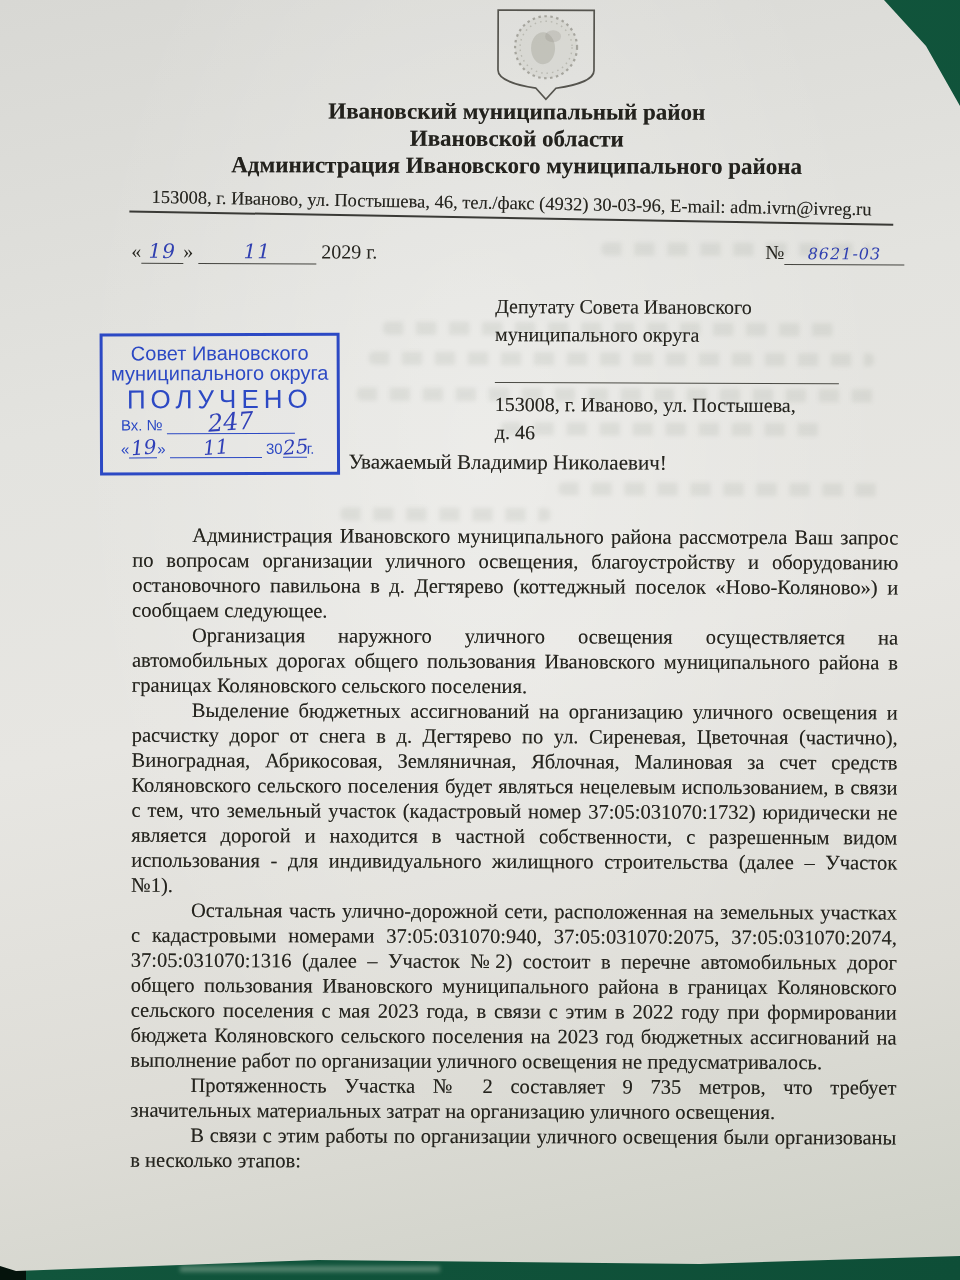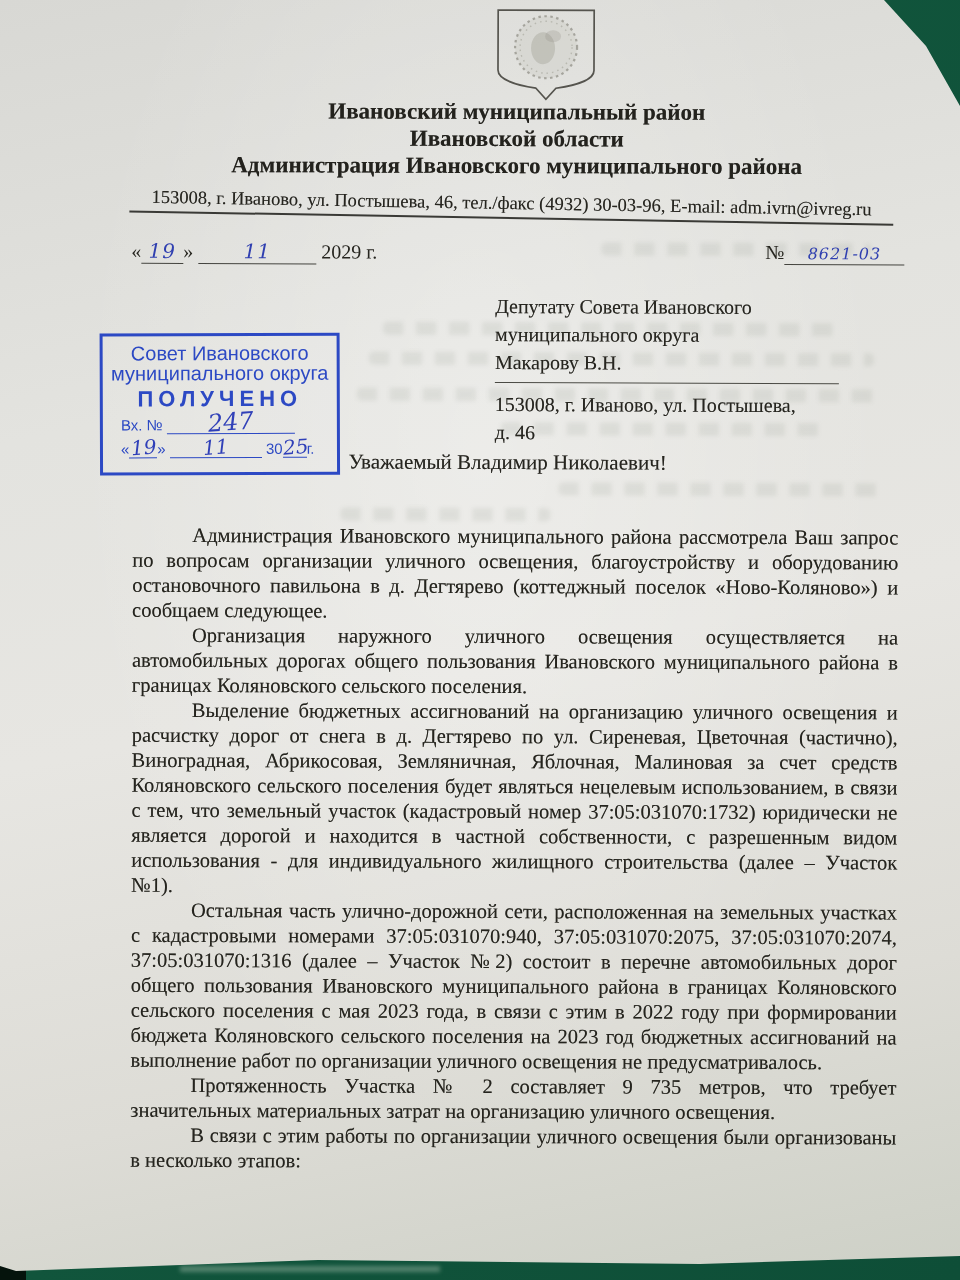--- a/index.html
+++ b/index.html
@@ -37,21 +37,21 @@
   .addressee{position:absolute;left:494px;top:292px;font-size:20px;line-height:28px;
         text-shadow:0 0 .5px rgba(40,40,40,.4);}
   .addr-rule{position:absolute;left:494px;top:382px;width:344px;border-top:1.8px solid #4a4a44;}
   .addressee2{position:absolute;left:494px;top:390px;font-size:20px;line-height:28px;
         text-shadow:0 0 .5px rgba(40,40,40,.4);}
 
   .stamp{position:absolute;left:99px;top:334px;width:234px;height:136px;
         border:3.5px solid #2c49c4;color:#2c49c4;font-family:"Liberation Sans",sans-serif;
         text-align:center;transform:rotate(-.4deg);background:rgba(255,255,255,.04);}
   .stamp .l1{margin-top:7px;font-size:20px;line-height:20px;}
-  .stamp .rcv{font-size:22px;font-weight:bold;letter-spacing:5px;line-height:30px;margin-top:1px;}
+  .stamp .rcv{font-size:26px;font-weight:normal;letter-spacing:5px;line-height:30px;margin-top:1px;}
   .stamp .row{font-size:15px;margin-top:2px;text-align:left;padding-left:18px;}
   .stamp .su{display:inline-block;border-bottom:1.6px solid #2c49c4;text-align:center;}
   .stamp .shw{font-family:"DejaVu Serif",serif;font-style:italic;font-size:24px;
         color:#3040b8;display:inline-block;transform:rotate(-4deg);line-height:10px;}
 
   .salutation{position:absolute;left:348px;top:450px;font-size:21px;
         text-shadow:0 0 .5px rgba(40,40,40,.45);}
 
   .body-text{position:absolute;left:132px;top:524px;width:766px;font-size:20.5px;
         line-height:25px;text-align:justify;color:#25241e;
@@ -100,21 +100,20 @@
         <span class="u" style="width:118px"><span class="hw">11</span></span>
         <span>2029 г.</span>
       </div>
       <div class="num-box">
         <span>№</span><span class="u" style="width:120px"><span class="hw" style="font-size:16px">8621-03</span></span>
       </div>
 
       <div class="addressee">
         <div>Депутату Совета Ивановского</div>
         <div>муниципального округа</div>
-        <div>Макарову В.Н.</div>
       </div>
       <div class="addr-rule"></div>
       <div class="addressee2">
         <div>153008, г. Иваново, ул. Постышева,</div>
         <div>д. 46</div>
       </div>
 
       <div class="stamp">
         <div class="l1">Совет Ивановского</div>
         <div class="l1" style="margin-top:0">муниципального округа</div>

